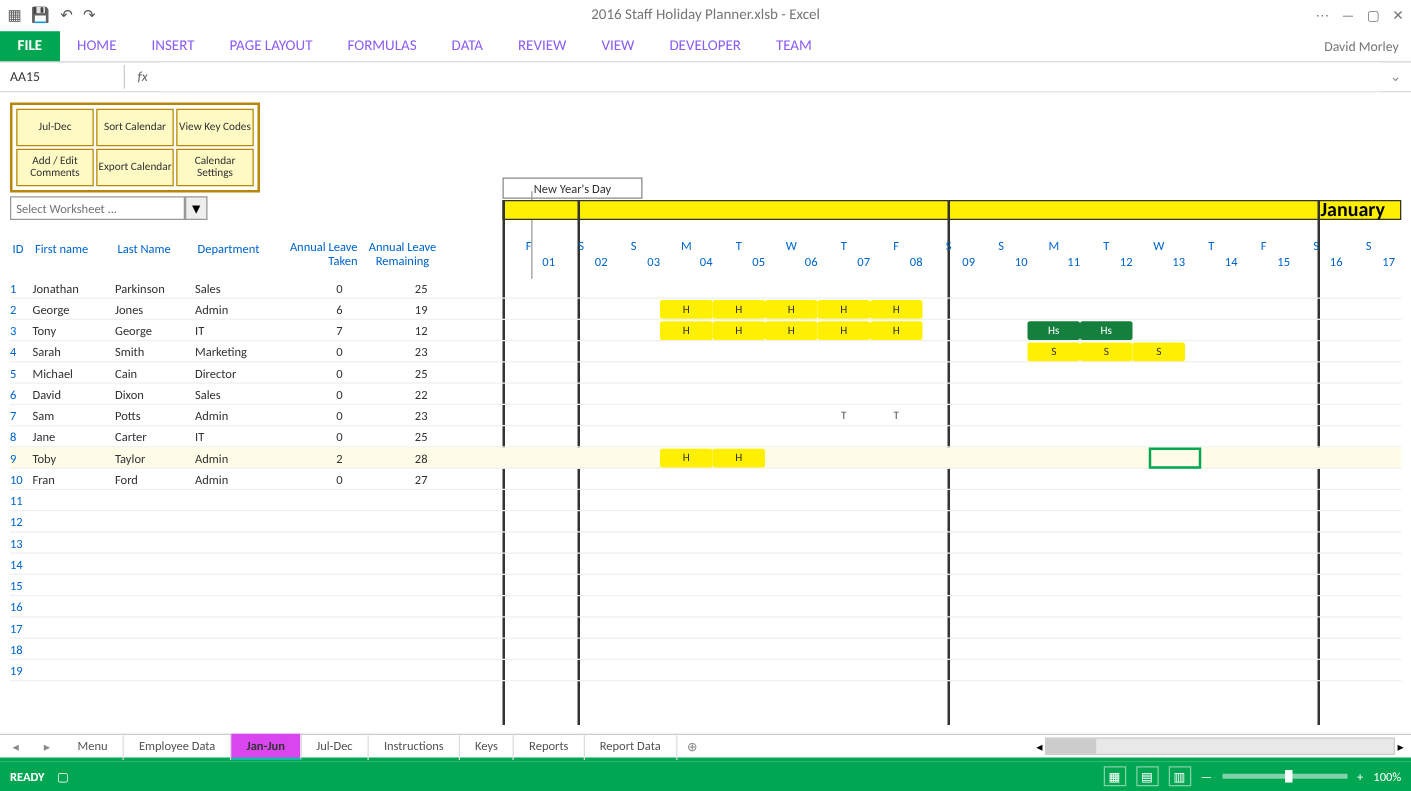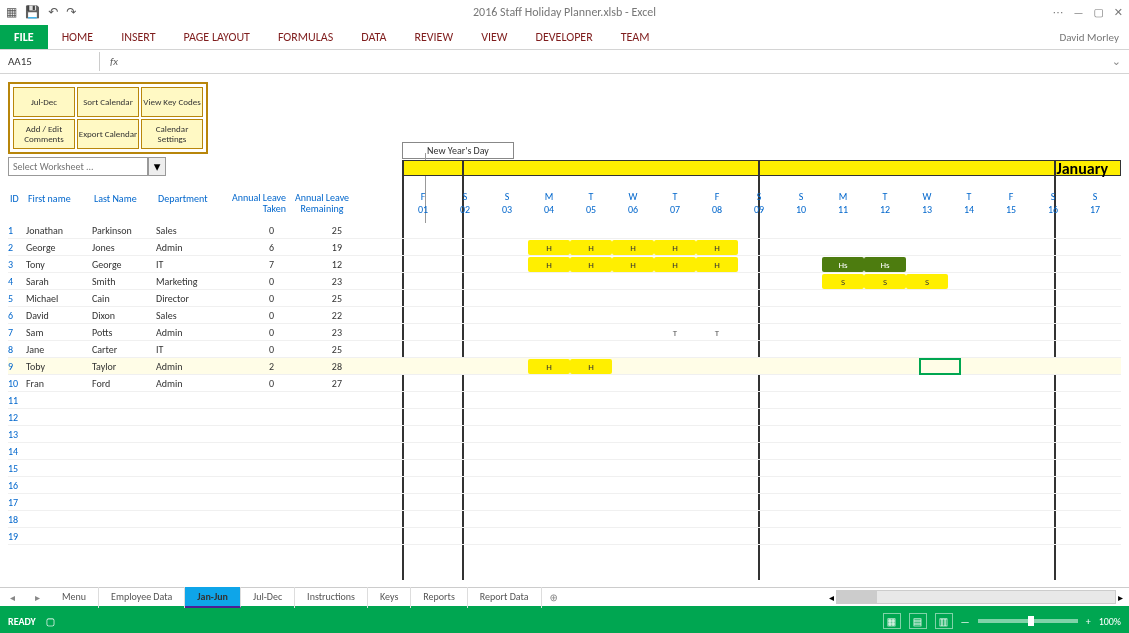--- a/index.html
+++ b/index.html
@@ -8,21 +8,21 @@
 
 .titlebar { height:24px; background:#fff; display:flex; align-items:center; color:#666; position:relative; }
 .titlebar .qat { display:flex; gap:8px; padding-left:6px; align-items:center; }
 .titlebar .qat span { font-size:12px; color:#555; }
 .titlebar .title { position:absolute; left:50%; transform:translateX(-50%); font-size:12px; color:#777; }
 .titlebar .wincontrols { margin-left:auto; display:flex; gap:10px; padding-right:6px; color:#777; font-size:11px; }
 
 
 .ribbon { height:26px; background:#fff; display:flex; align-items:flex-end; border-bottom:1px solid #d4d4d4; }
 .file-tab { background:#00a651; color:#fff; font-weight:bold; padding:5px 14px; font-size:12px; }
-.ribbon .tab { padding:5px 14px; color:#7f1d1d; font-size:12px; cursor:pointer; }
+.ribbon .tab { padding:5px 14px; color:#8b5cf6; font-size:12px; cursor:pointer; }
 .ribbon .user { margin-left:auto; padding:5px 10px; color:#777; font-size:11px; }
 
 
 .fbar { height:24px; display:flex; align-items:center; border-bottom:1px solid #d4d4d4; }
 .namebox { width:100px; border-right:1px solid #ccc; padding:3px 8px; color:#333; }
 .fx { padding:0 10px; color:#666; font-style:italic; }
 .formula-input { flex:1; border:none; padding:3px; }
 
 
 .grid { position:relative; height:535px; overflow:hidden; background:#fff; }
@@ -54,43 +54,43 @@
 .col-fn { width:66px; }
 .col-ln { width:64px; }
 .col-dep { width:64px; }
 .col-alt { width:68px; text-align:right; line-height:1.1; }
 .col-alr { width:68px; text-align:center; line-height:1.1; }
 
 
 .day-hdr { position:absolute; top:116px; left:402px; right:8px; display:flex; }
 .day-col { width:42px; text-align:center; font-size:10px; color:#0066cc; line-height:1.3; }
 .day-col .dow { display:block; }
-.day-col .dnum { display:block; }
+.day-col .dnum { display:block;text-align:right; }
 
 
 .data { position:absolute; top:148px; left:8px; right:8px; }
 .drow { display:flex; height:17px; align-items:center; font-size:10px; color:#333; border-bottom:1px solid #f0f0f0; }
 .drow.hl { background:#fffde7; }
 .drow .col-id{ color:#0066cc; }
 .drow .col-alt,.drow .col-alr { text-align:right; padding-right:14px; color:#333; }
 .drow .cells { position:absolute; left:394px; display:flex; }
 .dcell { width:42px; height:15px; text-align:center; font-size:9px; line-height:15px; border-radius:2px; }
 .c-H { background:#ffef00; color:#333; }
-.c-Hs { background:#4d7c0f; color:#fff; }
+.c-Hs { background:#15803d; color:#fff; }
 .c-S { background:#ffef00; color:#333; }
 .c-T { color:#555; }
 
 
 .sel-cell { position:absolute; border:2px solid #00a651; width:42px; height:17px; }
 
 
 .sheets { position:absolute; bottom:24px; left:0; right:0; height:22px; background:#fff; display:flex; align-items:center; border-top:1px solid #ccc; font-size:10px; border-bottom:3px solid #00a651; }
 .sheets .nav { padding:0 10px; color:#888; }
 .sheet-tab { padding:3px 12px; color:#555; border-right:1px solid #ddd; cursor:pointer; }
-.sheet-tab.active { background:#0ea5e9; border-bottom:2px solid #4c1d95; font-weight:bold; color:#333; }
+.sheet-tab.active { background:#d946ef; border-bottom:2px solid #14b8a6; font-weight:bold; color:#333; }
 .scroll-h { margin-left:auto; display:flex; align-items:center; gap:2px; padding-right:6px; }
 .scroll-track { width:280px; height:14px; background:#e8e8e8; border:1px solid #ccc; position:relative; }
 .scroll-thumb { position:absolute; left:0; width:40px; height:100%; background:#ccc; }
 
 
 .status { position:absolute; bottom:0; left:0; right:0; height:24px; background:#00a651; color:#fff; display:flex; align-items:center; font-size:10px; padding:0 8px; }
 .status .ready { font-weight:bold; }
 .status .right { margin-left:auto; display:flex; align-items:center; gap:8px; }
 .viewbtn { width:18px; height:16px; border:1px solid rgba(255,255,255,.5); display:flex; align-items:center; justify-content:center; }
 .zoom-slider { width:100px; height:4px; background:rgba(255,255,255,.5); position:relative; }

